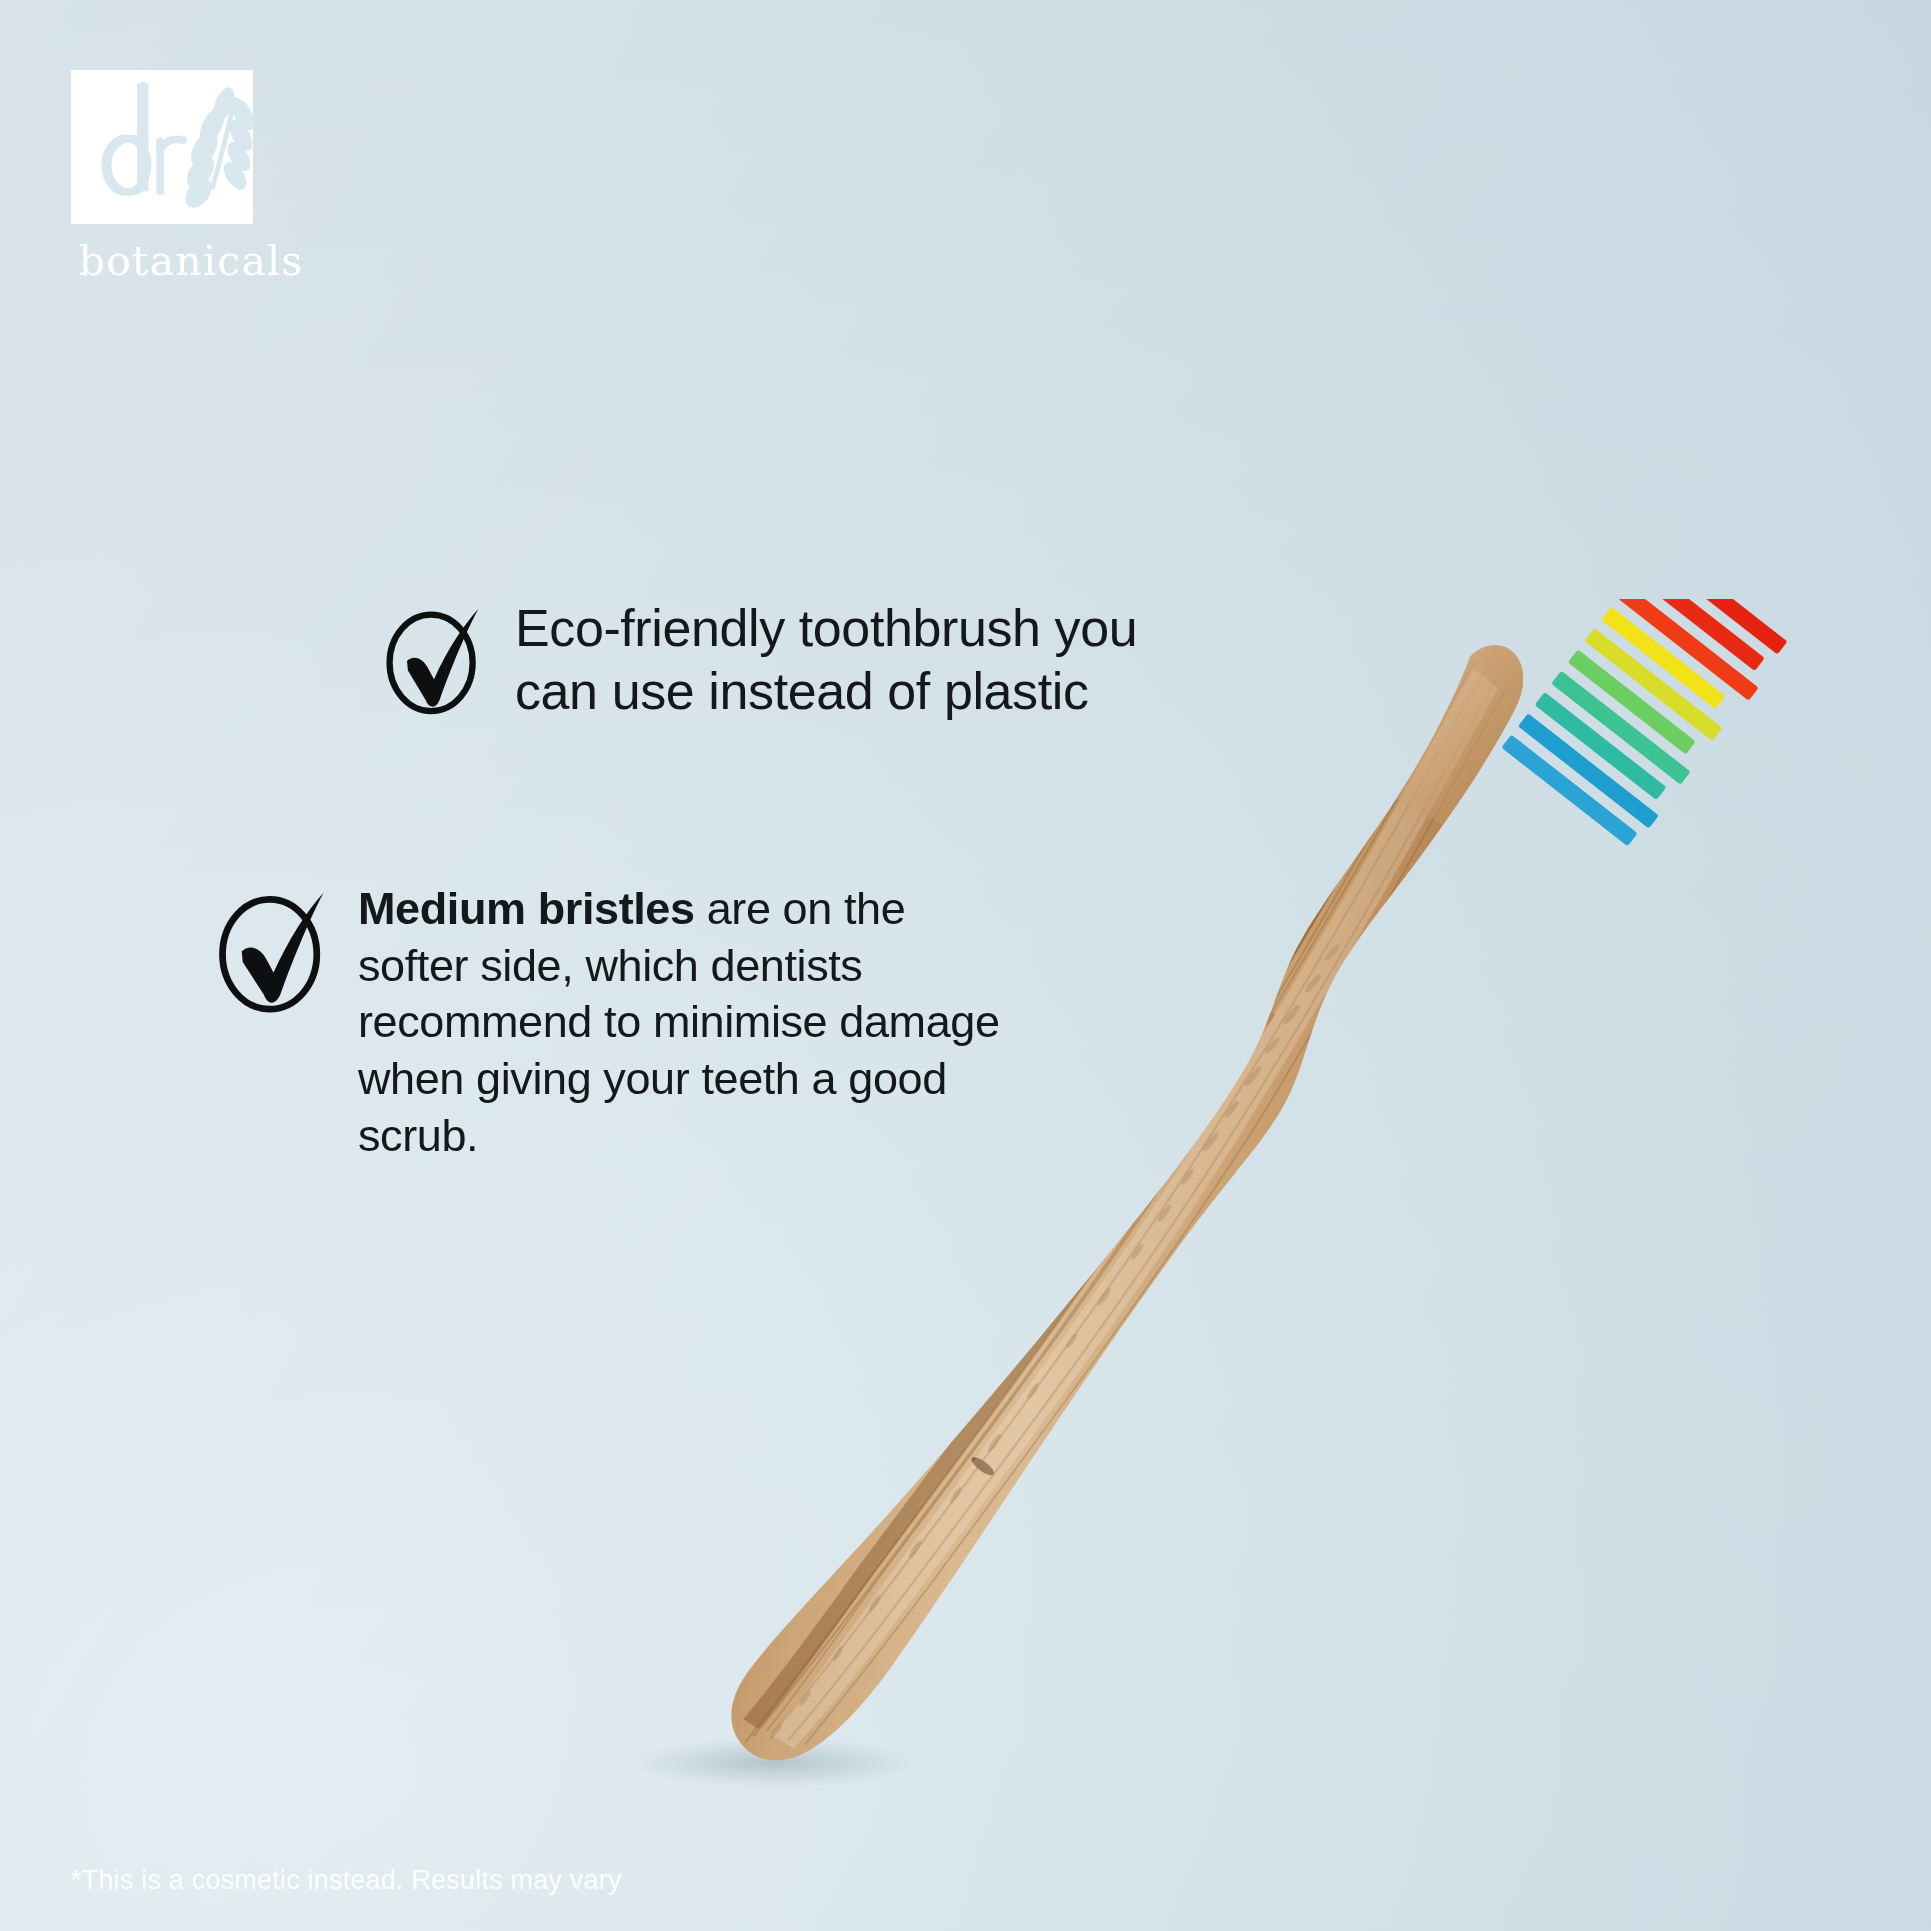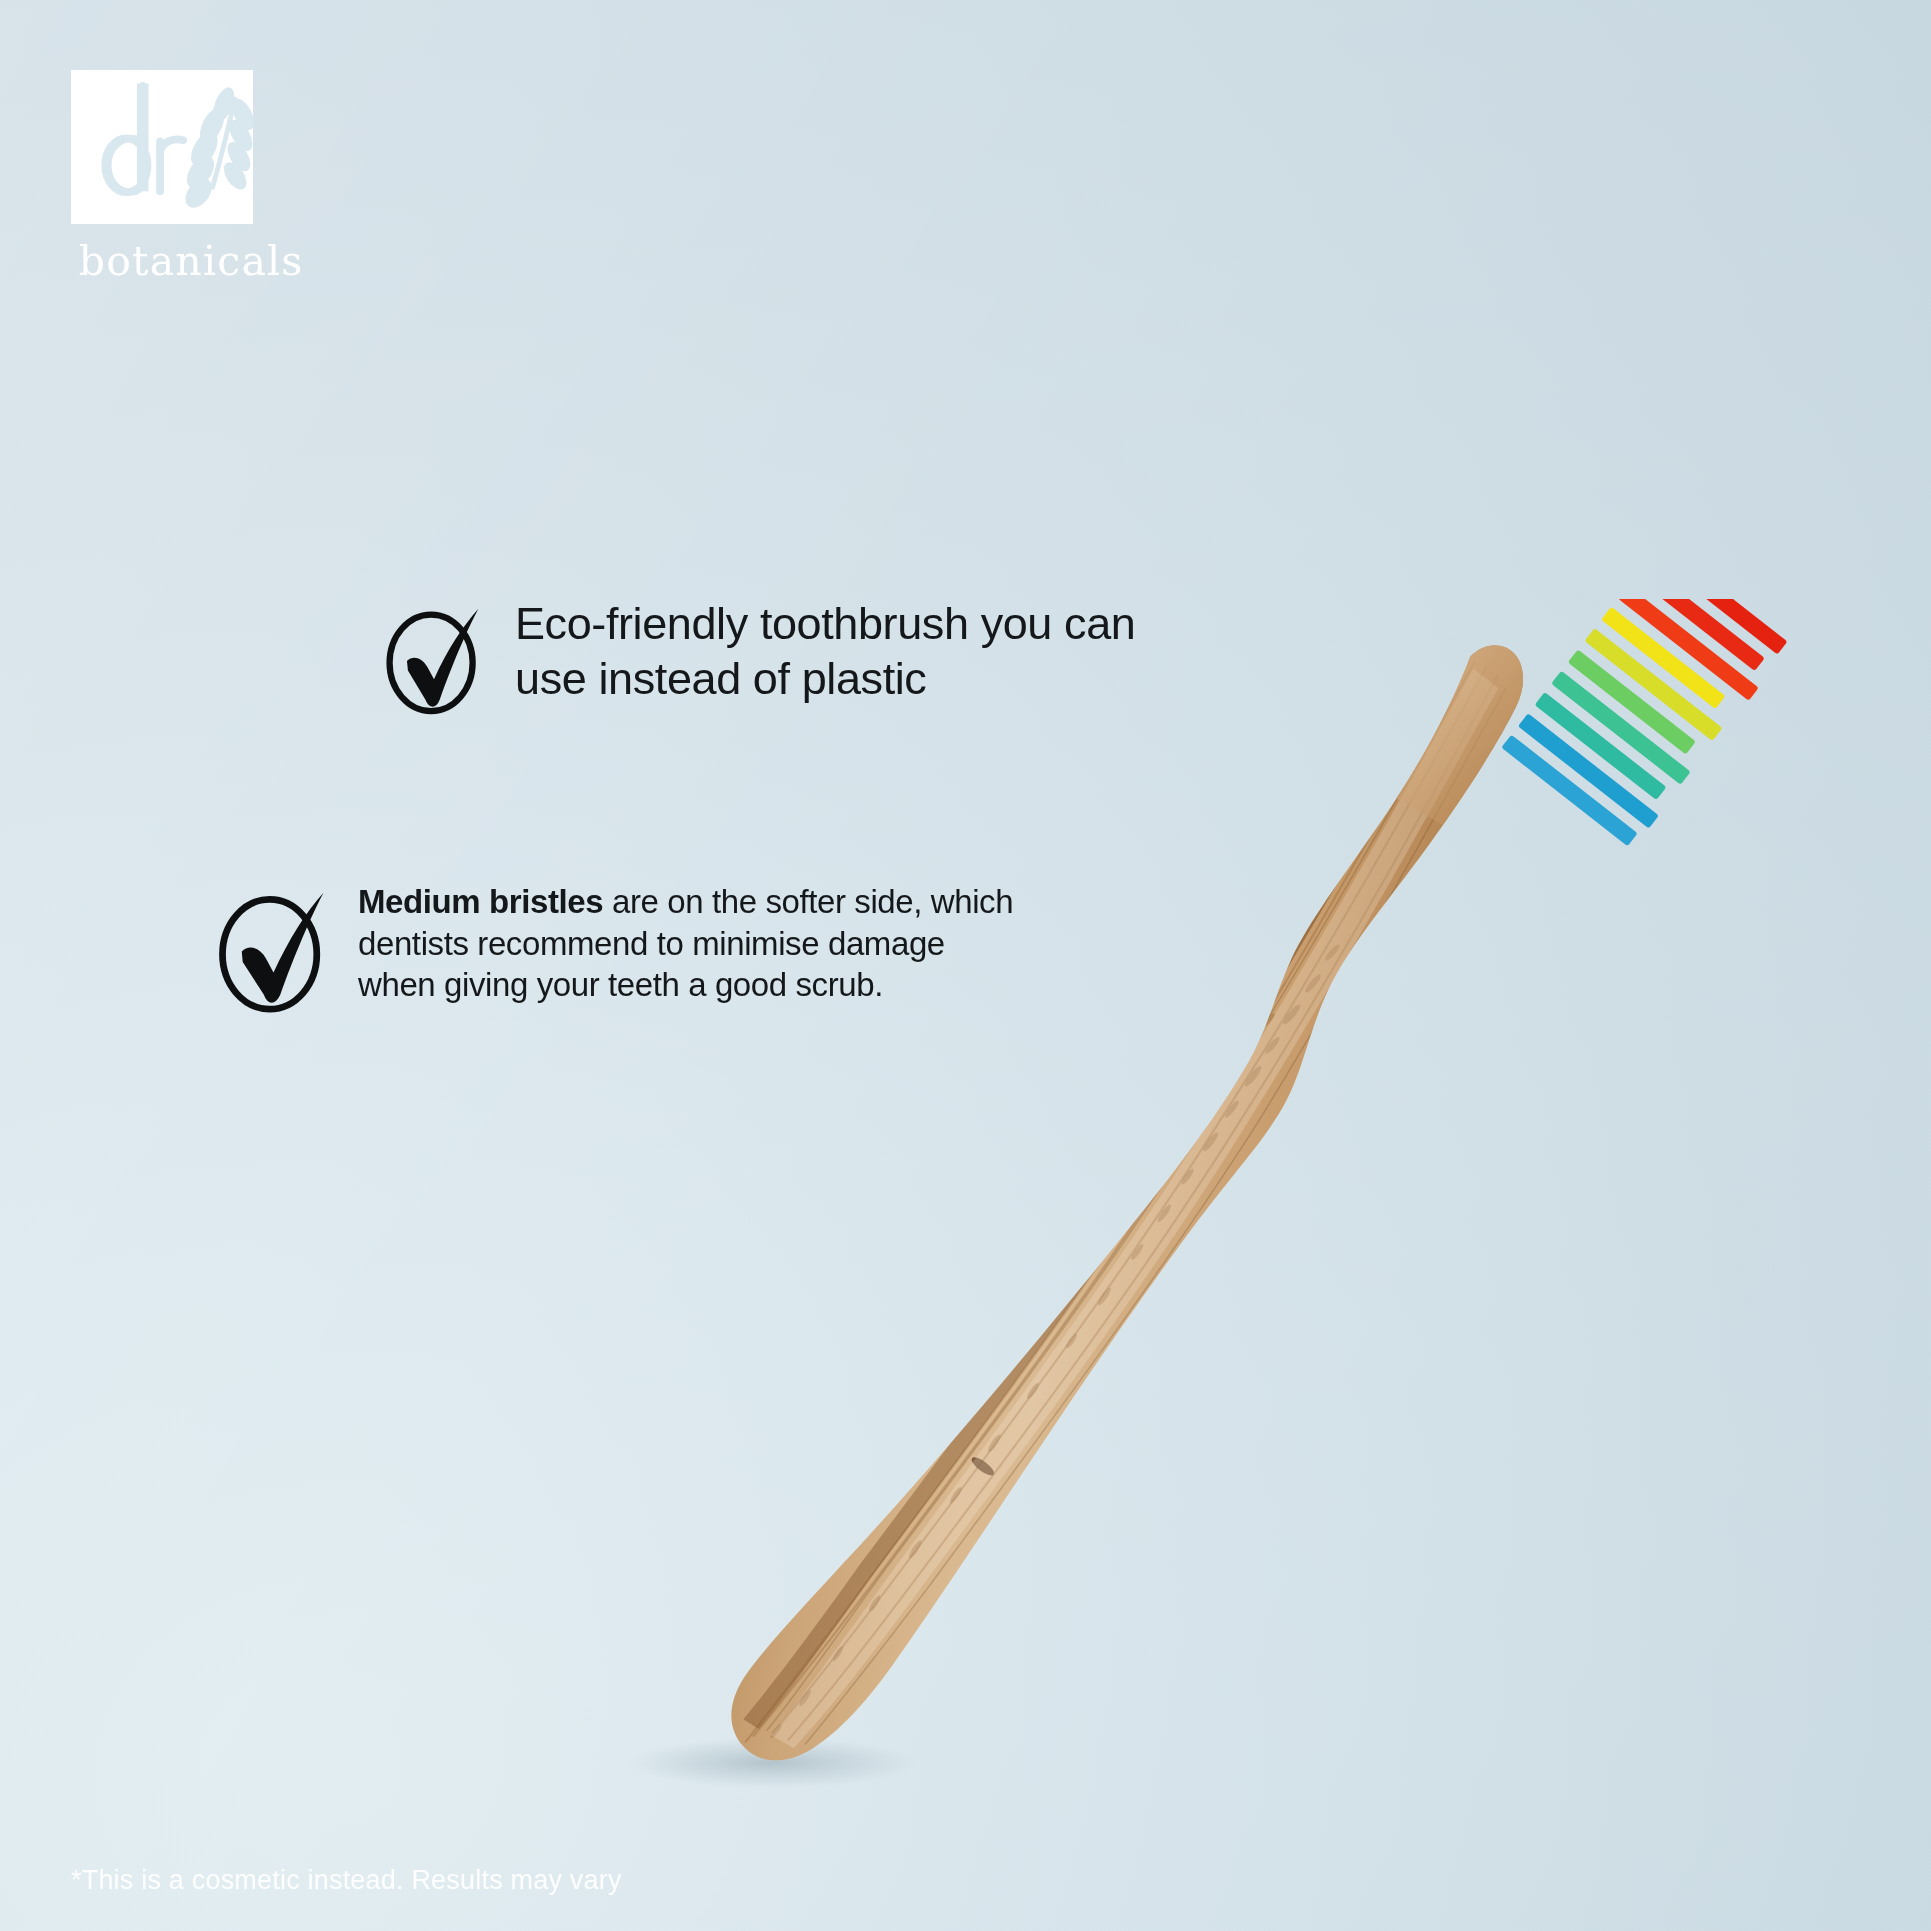--- a/index.html
+++ b/index.html
@@ -47,22 +47,22 @@
   .check-icon { flex: 0 0 auto; }
   #bullet-1 .check-icon { width: 112px; height: 120px; margin-right: 25px; margin-top: 1.9px; }
   #bullet-2 .check-icon { width: 127px; height: 137px; margin-right: 21px; margin-top: 0px; }
 
   .bullet-text {
     color: #15181a;
     font-family: "Liberation Sans", sans-serif;
     font-weight: 400;
     letter-spacing: -0.4px;
   }
-  #bullet-1 .bullet-text { font-size: 45px; line-height: 1.22; max-width: 676px; }
-  #bullet-2 .bullet-text { font-size: 33px; line-height: 1.26; max-width: 657px; }
+  #bullet-1 .bullet-text { font-size: 52px; line-height: 1.22; max-width: 676px; }
+  #bullet-2 .bullet-text { font-size: 45px; line-height: 1.26; max-width: 657px; }
   .bullet-text b { font-weight: 700; }
 
   
   #product { position: absolute; left: 415px; top: 599px; width: 1545px; height: 1159px; }
   #product svg { display: block; }
 
   
   #disclaimer {
     position: absolute; left: 71px; top: 1865px;
     color: #ffffff;

